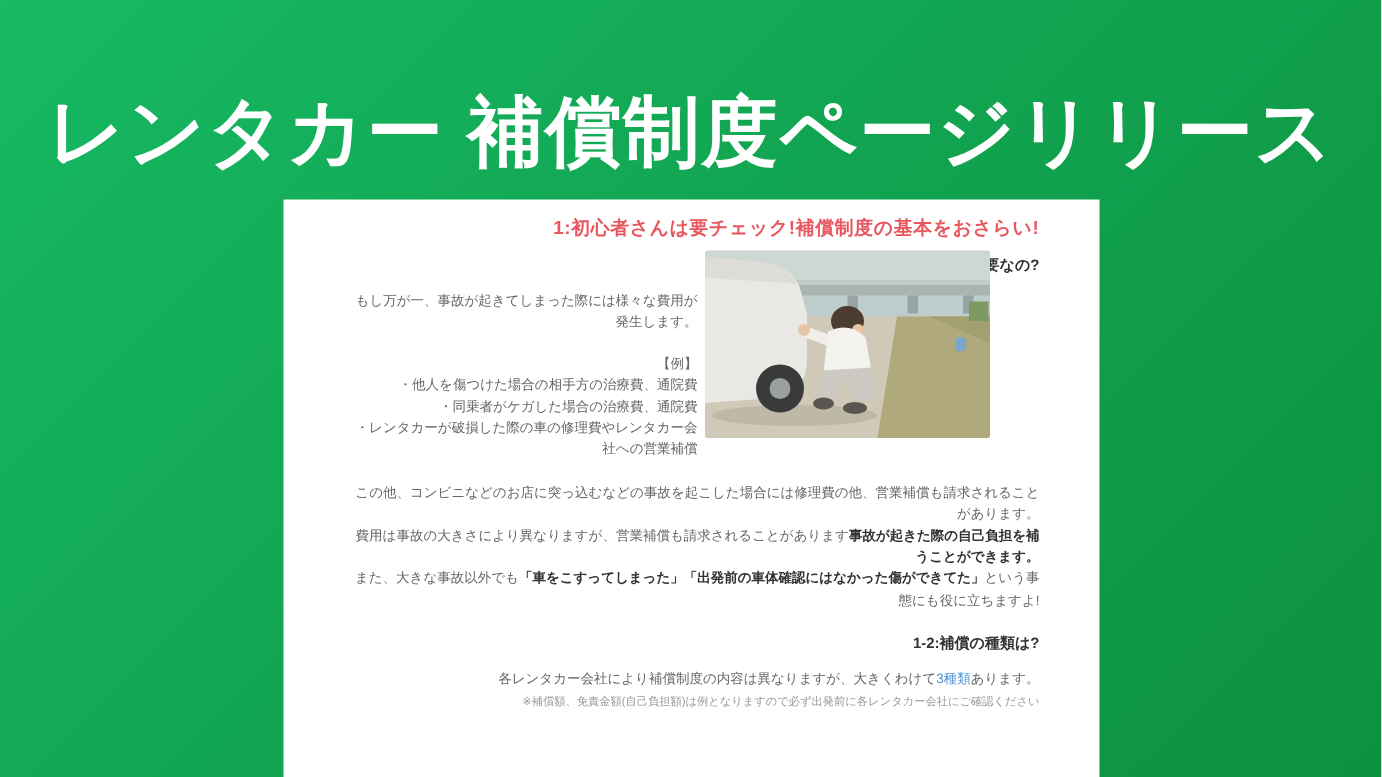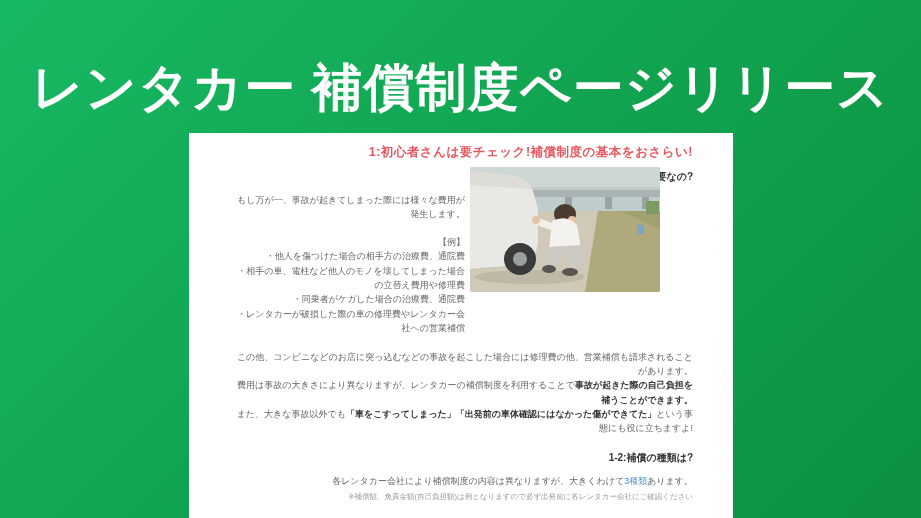--- a/index.html
+++ b/index.html
@@ -53,21 +53,20 @@
 
       <div class="sec-heading" style="color:#e8575f;">1:初心者さんは要チェック!補償制度の基本をおさらい!</div>
 
       <div class="subheading">1-1:なんで補償が必要なの?</div>
 
       <div class="intro-col body-txt">
         <p>もし万が一、事故が起きてしまった際には様々な費用が発生します。</p>
         <div class="example-block">
           <div>【例】</div>
           <div>・他人を傷つけた場合の相手方の治療費、通院費</div>
-          <div>・相手の車、電柱など他人のモノを壊してしまった場合の立替え費用や修理費</div>
           <div>・同乗者がケガした場合の治療費、通院費</div>
           <div>・レンタカーが破損した際の車の修理費やレンタカー会社への営業補償</div>
         </div>
       </div>
 
       <div class="photo">
         <svg width="190" height="125" viewBox="0 0 190 125" xmlns="http://www.w3.org/2000/svg">
           <rect width="190" height="48" fill="#cdd7d3"></rect>
           <rect y="30" width="190" height="16" fill="#bfcccc"></rect>
           <rect x="38" y="20" width="152" height="10" fill="#a9b3b2"></rect>
@@ -94,21 +93,21 @@
           <path d="M104,62 L113,88 L106,91 L99,67 Z" fill="#f4f2ee"></path>
           <circle cx="110" cy="92" r="4" fill="#e6c5a4"></circle>
           <path d="M79,80 L111,78 L115,96 L101,103 L93,86 L86,101 L75,99 Z" fill="#ccc8c2"></path>
           <ellipse cx="100" cy="105" rx="8" ry="4" fill="#5a5550"></ellipse>
           <ellipse cx="79" cy="102" rx="7" ry="4" fill="#5a5550"></ellipse>
         </svg>
       </div>
 
       <div class="full-para body-txt">
         <span>この他、コンビニなどのお店に突っ込むなどの事故を起こした場合には修理費の他、営業補償も請求されることがあります。</span><br>
-        <span>費用は事故の大きさにより異なりますが、レンタカーの補償制度を利用することで</span><span class="b">事故が起きた際の自己負担を補うことができます。</span><br>
+        <span>費用は事故の大きさにより異なりますが、営業補償も請求されることがあります</span><span class="b">事故が起きた際の自己負担を補うことができます。</span><br>
         <span>また、大きな事故以外でも</span><span class="b">「車をこすってしまった」「出発前の車体確認にはなかった傷ができてた」</span><span>という事態にも役に立ちますよ!</span>
       </div>
 
       <div class="subheading" style="margin-top:15px;">1-2:補償の種類は?</div>
 
       <div class="lead-para">
         <span>各レンタカー会社により補償制度の内容は異なりますが、大きくわけて</span><span style="color:#4a90d2;">3種類</span><span>あります。</span>
       </div>
 
       <div class="notes">

